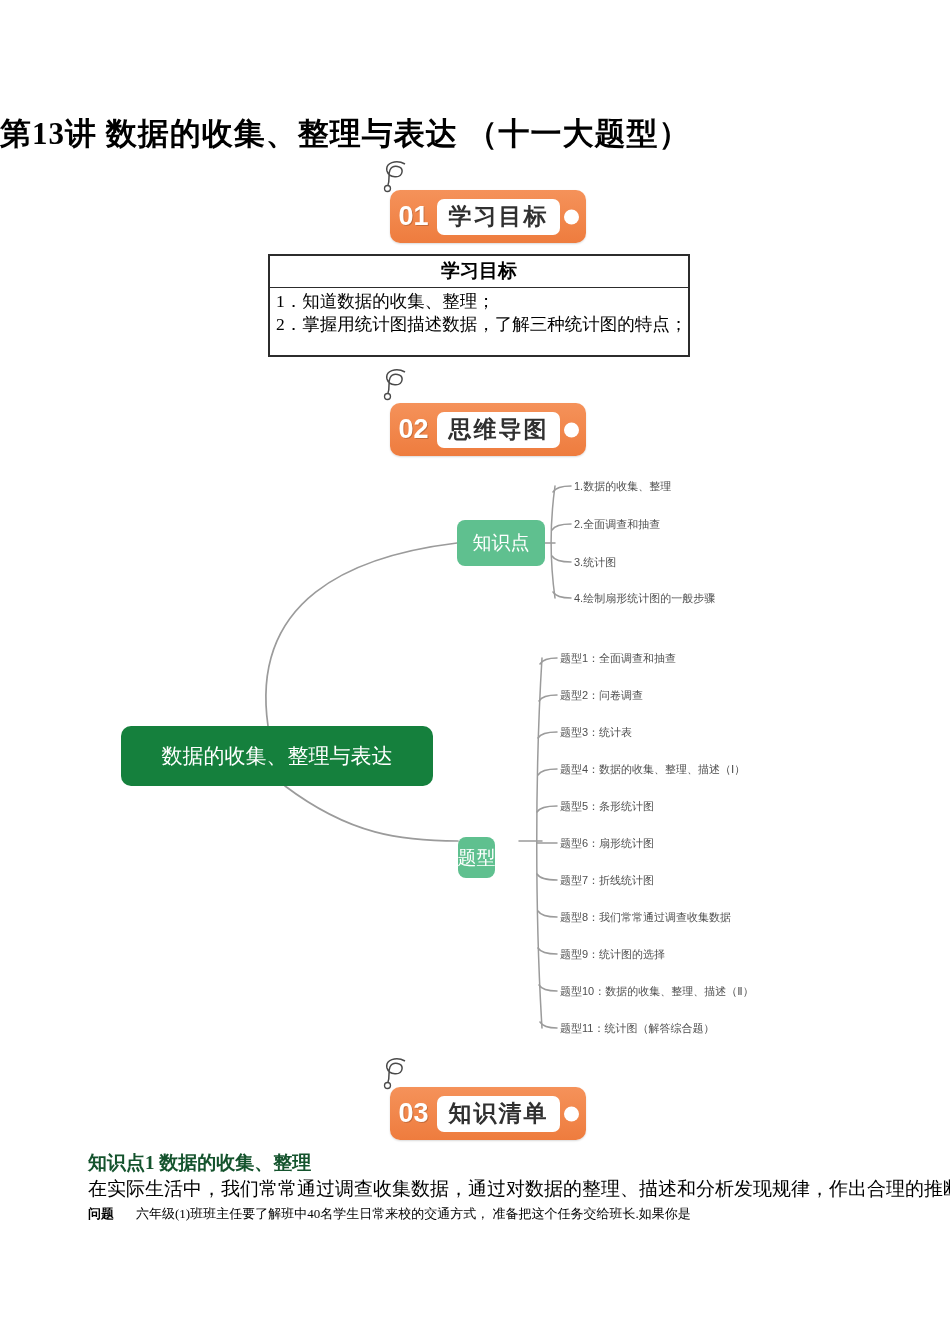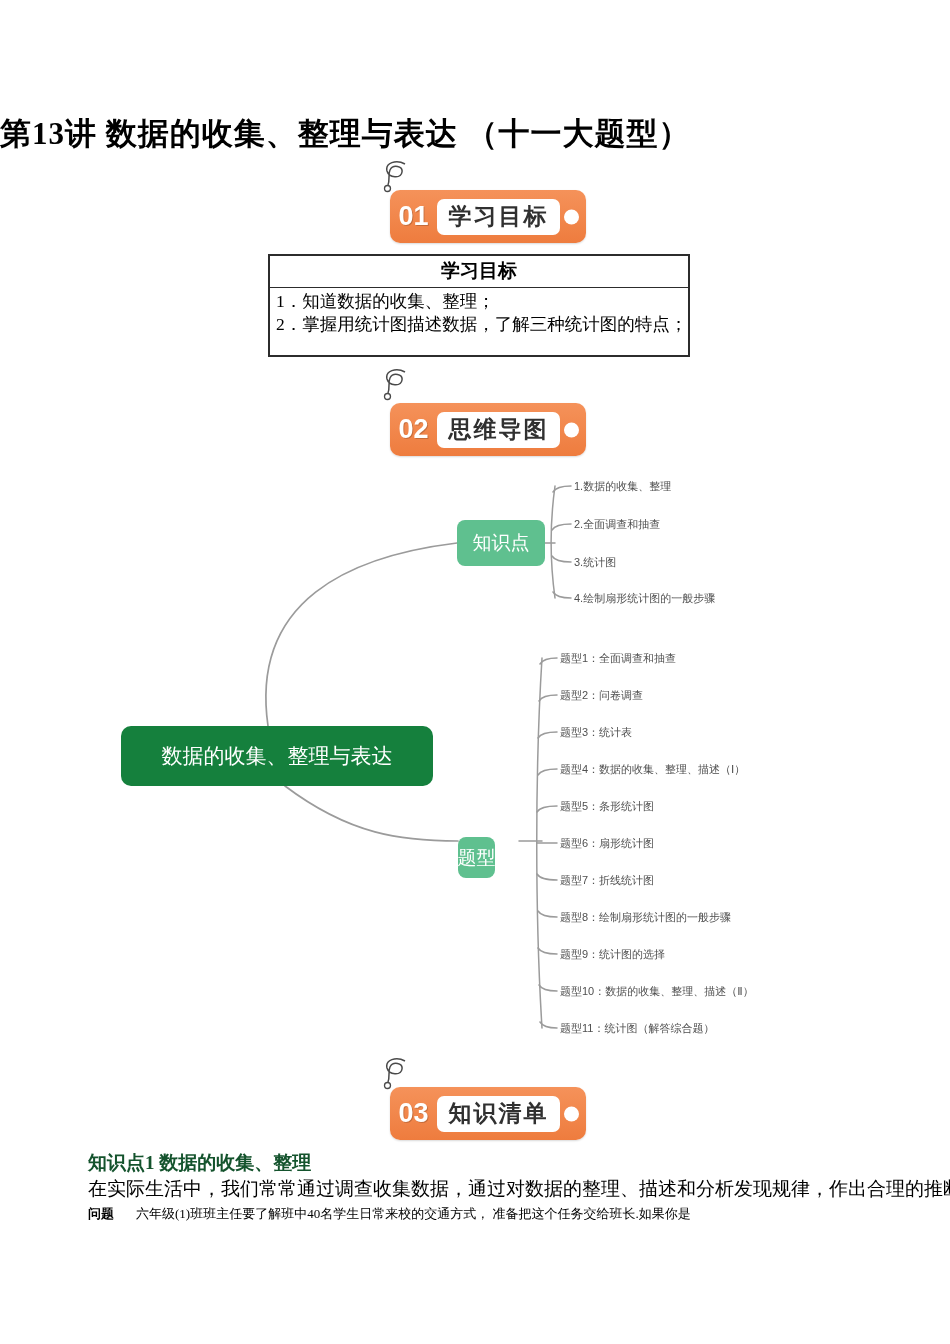--- a/index.html
+++ b/index.html
@@ -144,21 +144,21 @@
   <div class="mm-item" style="left:574px; top:552px">3.统计图</div>
   <div class="mm-item" style="left:574px; top:588px">4.绘制扇形统计图的一般步骤</div>
 
   <div class="mm-item" style="left:560px; top:648px">题型1：全面调查和抽查</div>
   <div class="mm-item" style="left:560px; top:685px">题型2：问卷调查</div>
   <div class="mm-item" style="left:560px; top:722px">题型3：统计表</div>
   <div class="mm-item" style="left:560px; top:759px">题型4：数据的收集、整理、描述（Ⅰ）</div>
   <div class="mm-item" style="left:560px; top:796px">题型5：条形统计图</div>
   <div class="mm-item" style="left:560px; top:833px">题型6：扇形统计图</div>
   <div class="mm-item" style="left:560px; top:870px">题型7：折线统计图</div>
-  <div class="mm-item" style="left:560px; top:907px">题型8：绘制扇形统计图的一般步骤</div>
+  <div class="mm-item" style="left:560px; top:907px">题型8：我们常常通过调查收集数据</div>
   <div class="mm-item" style="left:560px; top:944px">题型9：统计图的选择</div>
   <div class="mm-item" style="left:560px; top:981px">题型10：数据的收集、整理、描述（Ⅱ）</div>
   <div class="mm-item" style="left:560px; top:1018px">题型11：统计图（解答综合题）</div>
 
   <svg class="pin" style="top:1057px" viewBox="0 0 36 36">
     <path d="M 27,4 C 18,-1 7,3 9,11 C 11,18 23,19 24,12 C 25,6 15,4 12,10 C 10,14 12,20 10,25" fill="none" stroke="#4a4a4a" stroke-width="1.5"></path>
     <circle cx="9.5" cy="28.5" r="3" fill="#ffffff" stroke="#4a4a4a" stroke-width="1.3"></circle>
   </svg>
   <div class="badge" style="top:1087px">
     <div class="badge-num">03</div>

